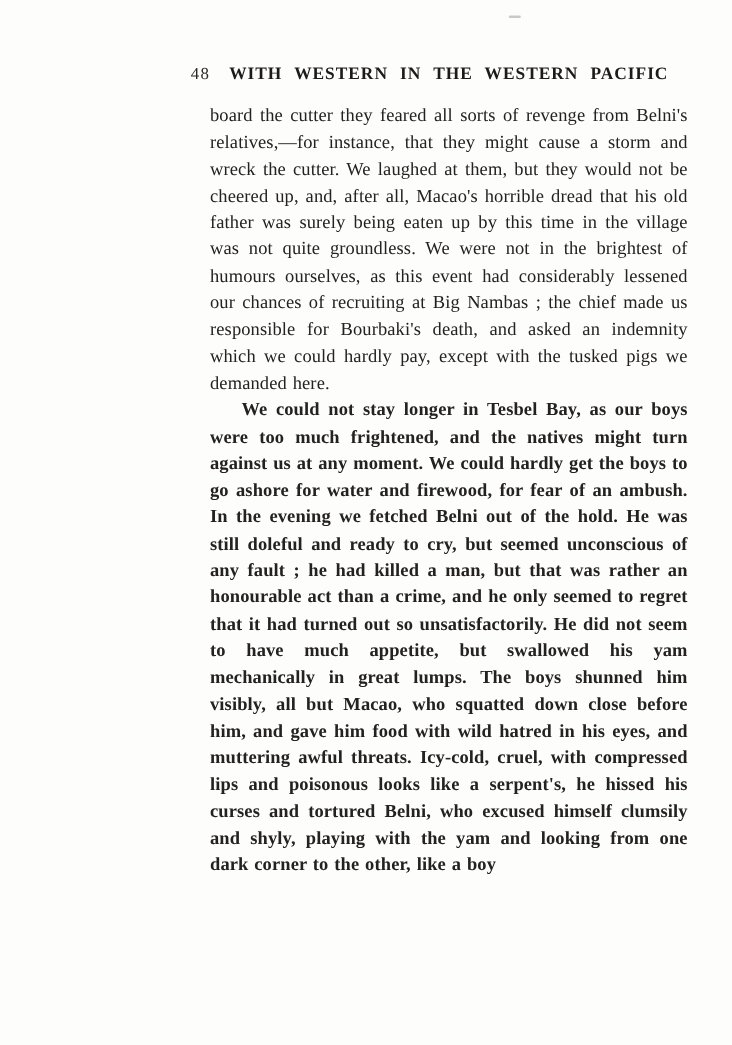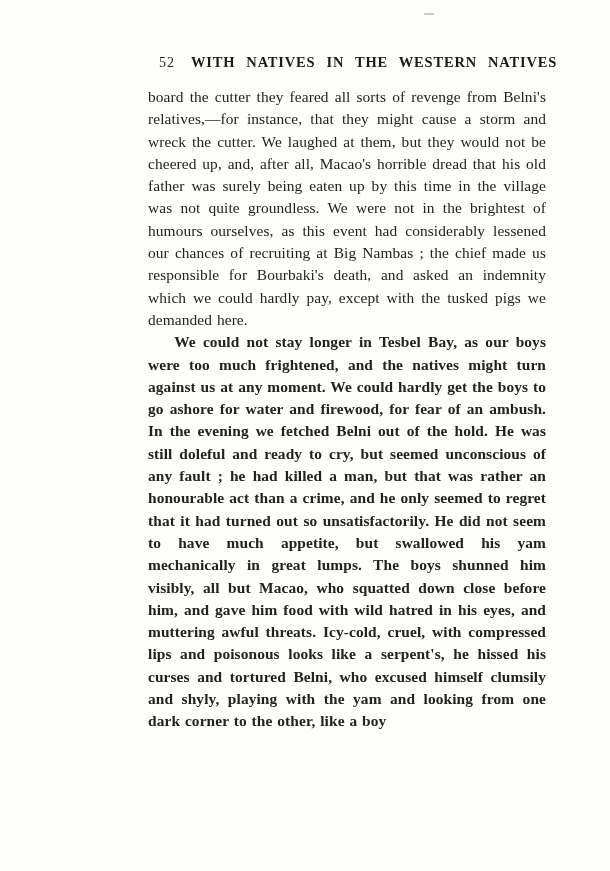--- a/index.html
+++ b/index.html
@@ -47,21 +47,21 @@
     font-weight: 700;
     font-size: 14.5px;
     letter-spacing: 0.8px;
     text-align: justify;
     text-align-last: justify;
     white-space: normal;
     color: #1d1b19;
   }
   .text-block {
     position: absolute;
-    left: 148px;
+    left: 175px;
     top: 86px;
     width: 398px;
     font-size: 15.4px;
     line-height: 22.3px;
     text-align: justify;
     letter-spacing: 0.1px;
     word-spacing: 0.06em;
     color: #24221f;
   }
   .para {
@@ -74,22 +74,22 @@
   }
 </style>
 </head>
 <body>
 
 <div class="page">
 
   <div class="scan-mark"></div>
 
   <header class="running-head">
-    <span class="page-number">52</span>
-    <span class="head-title">WITH NATIVES IN THE WESTERN NATIVES</span>
+    <span class="page-number">48</span>
+    <span class="head-title">WITH WESTERN IN THE WESTERN PACIFIC</span>
   </header>
 
   <main class="text-block">
     <p class="para">board the cutter they feared all sorts of revenge from Belni's relatives,—for instance, that they might cause a storm and wreck the cutter. We laughed at them, but they would not be cheered up, and, after all, Macao's horrible dread that his old father was surely being eaten up by this time in the village was not quite groundless. We were not in the brightest of humours ourselves, as this event had considerably lessened our chances of recruiting at Big Nambas ; the chief made us responsible for Bourbaki's death, and asked an indemnity which we could hardly pay, except with the tusked pigs we demanded here.</p>
     <p class="para indent">We could not stay longer in Tesbel Bay, as our boys were too much frightened, and the natives might turn against us at any moment. We could hardly get the boys to go ashore for water and firewood, for fear of an ambush. In the evening we fetched Belni out of the hold. He was still doleful and ready to cry, but seemed unconscious of any fault ; he had killed a man, but that was rather an honourable act than a crime, and he only seemed to regret that it had turned out so unsatisfactorily. He did not seem to have much appetite, but swallowed his yam mechanically in great lumps. The boys shunned him visibly, all but Macao, who squatted down close before him, and gave him food with wild hatred in his eyes, and muttering awful threats. Icy-cold, cruel, with compressed lips and poisonous looks like a serpent's, he hissed his curses and tortured Belni, who excused himself clumsily and shyly, playing with the yam and looking from one dark corner to the other, like a boy</p>
   </main>
 
 </div>
 
 </body></html>

